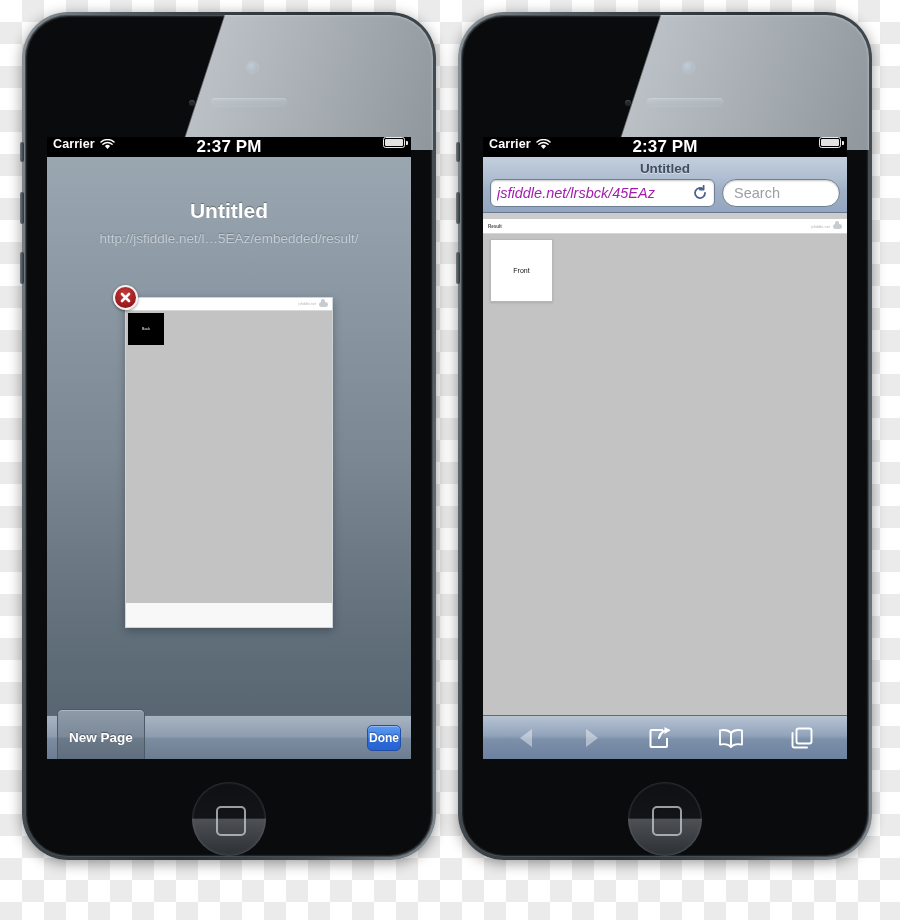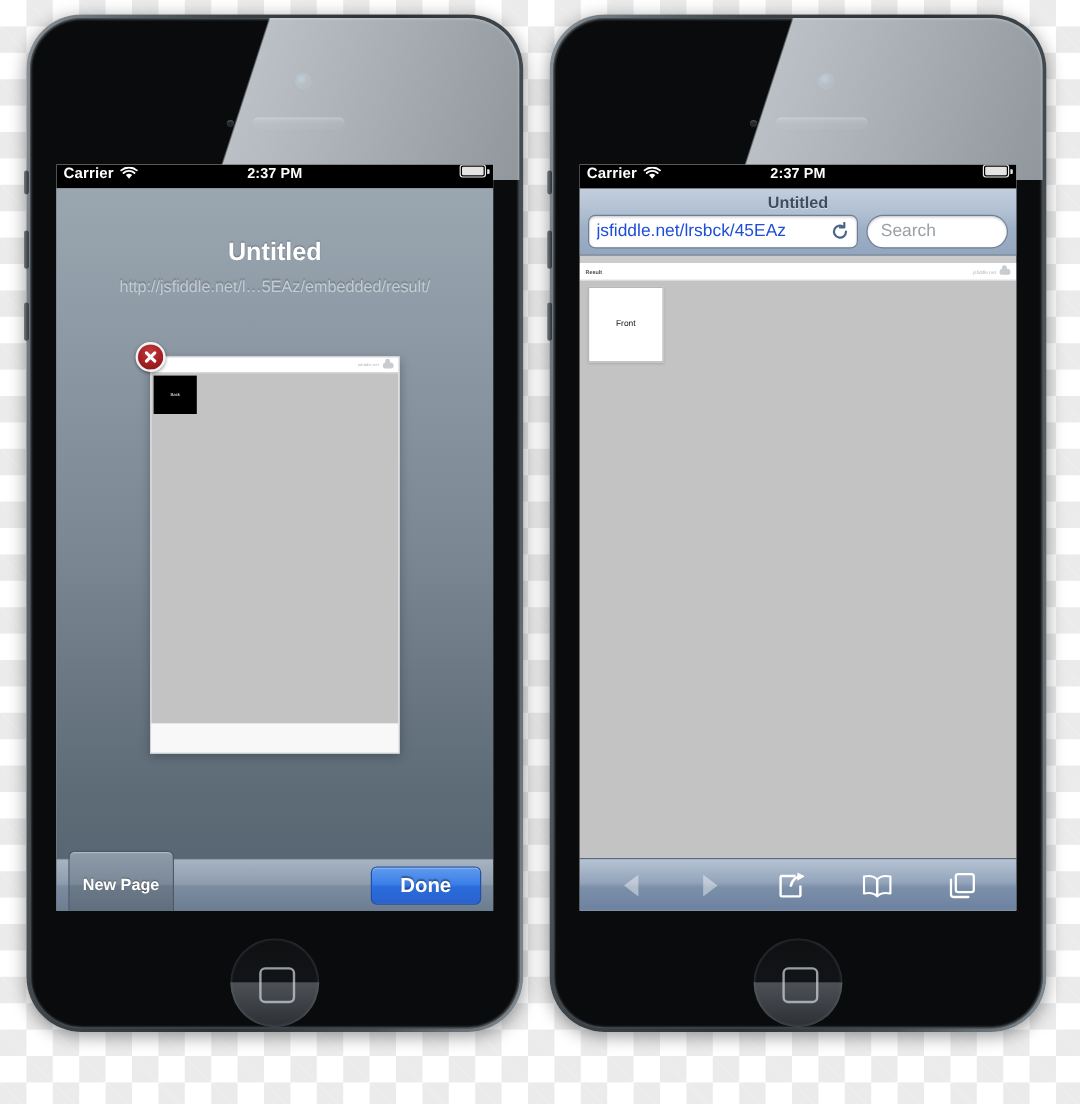--- a/index.html
+++ b/index.html
@@ -102,21 +102,21 @@
     font-weight: bold;
     padding: 0 6px;
     box-sizing: border-box;
     position: relative;
     letter-spacing: 0.1px;
   }
   .sb-left { display: flex; align-items: center; gap: 5px; }
   .sb-time {
     position: absolute; left: 0; right: 0;
     text-align: center;
-    font-size: 12px; font-weight: bold;
+    font-size: 17px; font-weight: bold;
   }
   .sb-right { margin-left: auto; display: flex; align-items: center; }
   .wifi { display:block; }
   .battery {
     width: 22px; height: 11px;
     border: 1.2px solid #e8e8e8;
     border-radius: 2.5px;
     position: relative;
     box-sizing: border-box;
     padding: 1px;
@@ -245,24 +245,24 @@
     color: #ffffff;
     padding: 20px 11px;
     border-radius: 5px;
     border: 1px solid #4c5967;
     background: linear-gradient(180deg,#8e9ba9 0%, #7b8998 48%, #6b7988 52%, #5c6b7b 100%);
     text-shadow: 0 -1px 1px rgba(0,0,0,0.38);
     box-shadow: inset 0 1px 0 rgba(255,255,255,0.28);
   }
   .btn-done {
     margin-left: auto;
-    font-size: 17px;
+    font-size: 12px;
     font-weight: bold;
     color: #ffffff;
-    padding: 5px 24px;
+    padding: 5px 1px;
     border-radius: 5px;
     border: 1px solid #1f50a8;
     background: linear-gradient(180deg,#5e9bee 0%, #3b7de6 48%, #2a6cdc 52%, #२a62cf 100%);
     background: linear-gradient(180deg,#5e9bee 0%, #3b7de6 48%, #2a6cdc 52%, #2a62cf 100%);
     text-shadow: 0 -1px 1px rgba(0,0,0,0.35);
     box-shadow: inset 0 1px 0 rgba(255,255,255,0.32);
   }
 
   
   .safari-top {
@@ -292,26 +292,27 @@
     display: flex;
     align-items: center;
     padding: 0 6px;
     box-sizing: border-box;
     box-shadow: inset 0 1px 2px rgba(0,0,0,0.22);
     overflow: hidden;
     position: relative;
   }
   .url-text {
     font-size: 14.5px;
-    color: #1d4ed8;
+    color: #a21caf;
     white-space: nowrap;
     overflow: hidden;
     flex: 1 1 auto;
     -webkit-mask-image: linear-gradient(90deg,#000 80%, transparent 100%);
     mask-image: linear-gradient(90deg,#000 80%, transparent 100%);
+    font-style: italic;
   }
   .search-field {
     width: 118px;
     flex: 0 0 auto;
     background: #fff;
     border: 1px solid #6f7f93;
     border-radius: 14px;
     height: 28px;
     display: flex;
     align-items: center;

